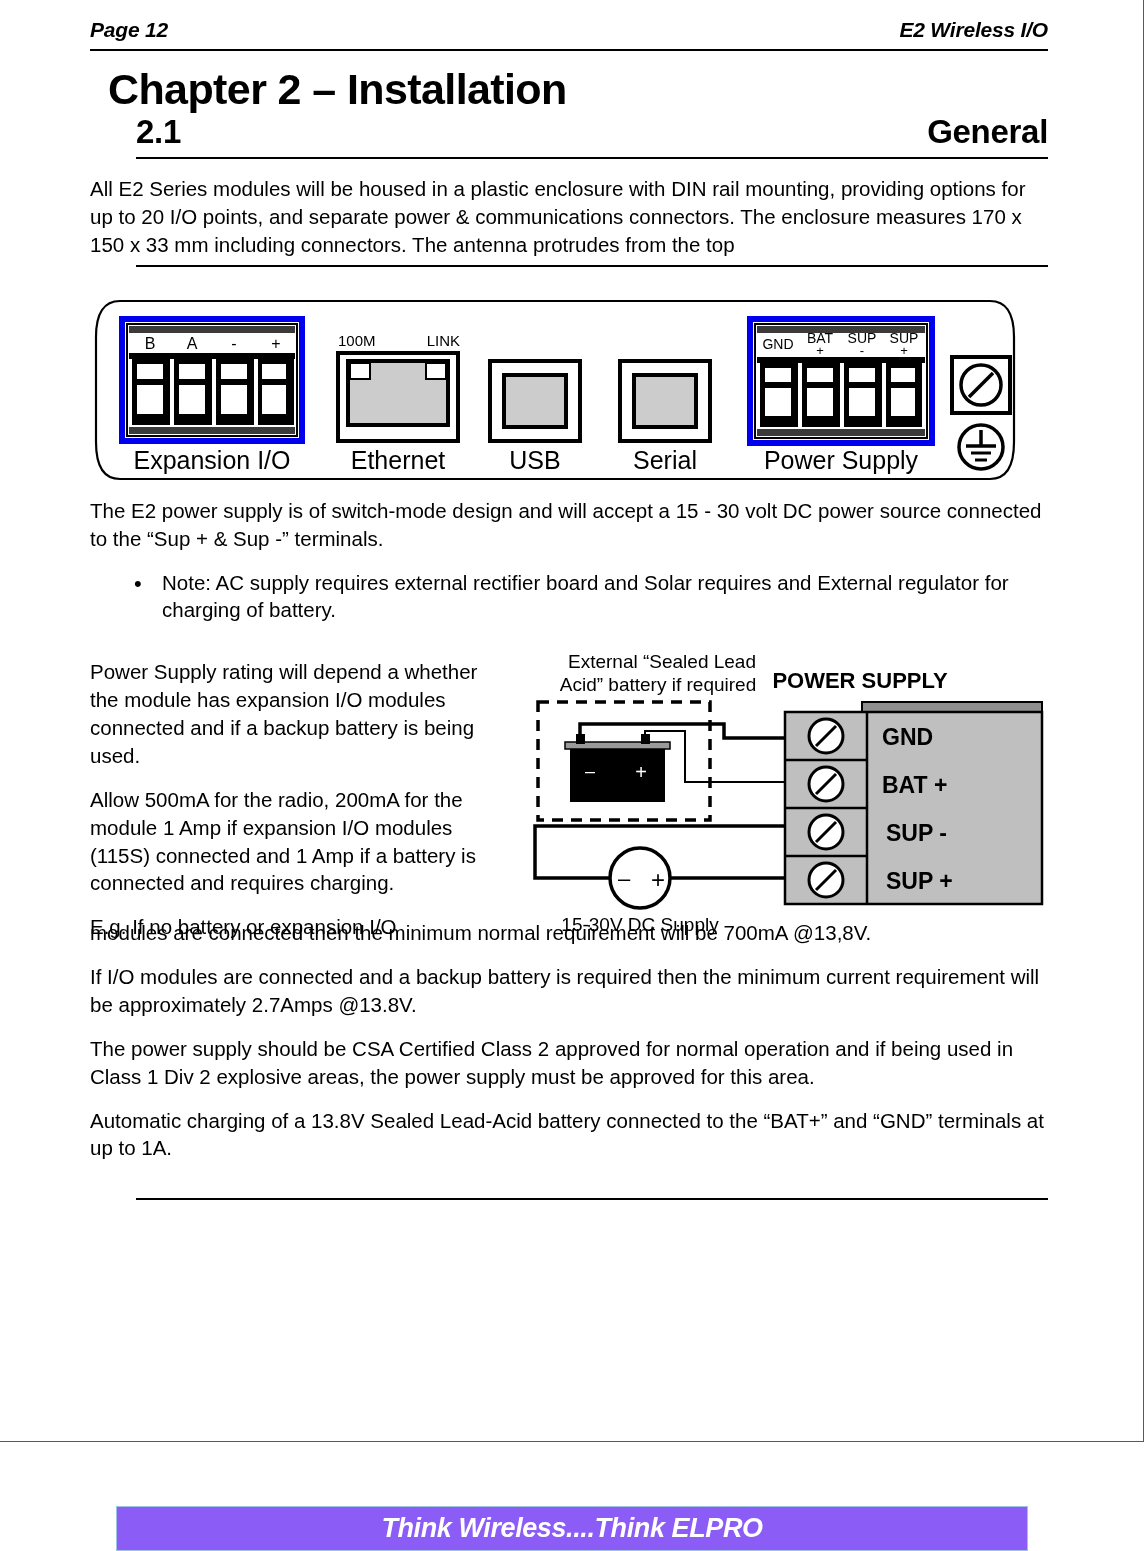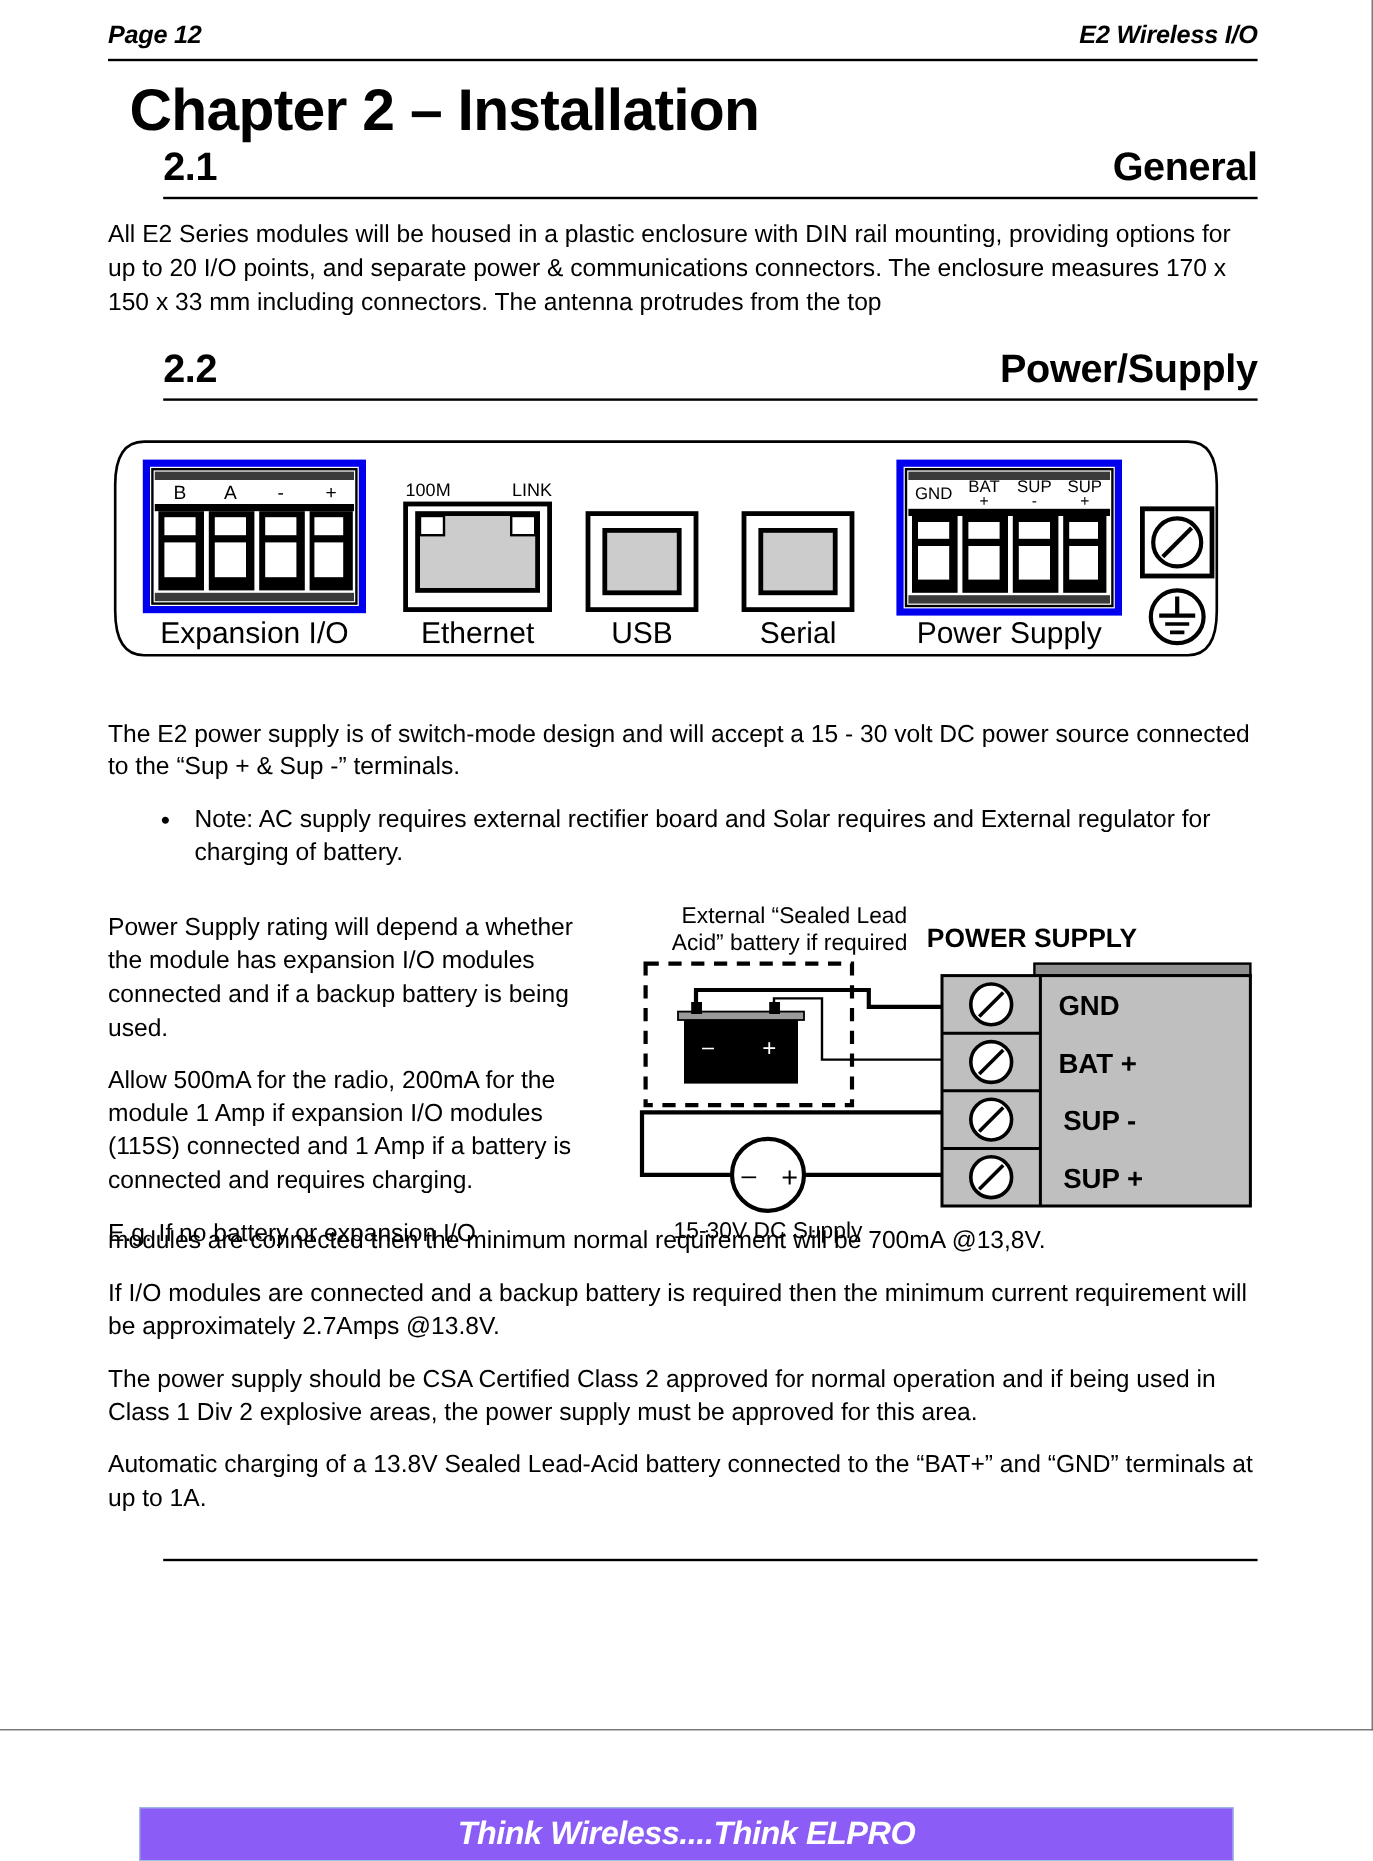--- a/index.html
+++ b/index.html
@@ -40,21 +40,21 @@
     letter-spacing: -0.2px;
     gap: 40px;
   }
   .runhead-rule {
     border-bottom: 2px solid #000;
     margin-top: 7px;
   }
 
   
   .chapter-title {
-    font-size: 49px;
+    font-size: 43px;
     font-weight: bold;
     letter-spacing: -0.6px;
     margin: 14px 0 0 18px;
     line-height: 1.12;
   }
 
   
   .sec-head {
     display: flex;
     justify-content: space-between;
@@ -151,24 +151,20 @@
   <div class="chapter-title">Chapter 2 – Installation</div>
 
   <div class="sec-head">
     <span>2.1</span>
     <span>General</span>
   </div>
   <div class="sec-rule"></div>
 
   <p class="body">All E2 Series modules will be housed in a plastic enclosure with DIN rail mounting, providing options for up to 20 I/O points, and separate power &amp; communications connectors. The enclosure measures 170 x 150 x 33 mm including connectors. The antenna protrudes from the top</p>
 
-  <div class="sec-head" style="margin-top:22px;">
-    <span>2.2</span>
-    <span>Power/Supply</span>
-  </div>
   <div class="sec-rule"></div>
 
   <div class="device-wrap">
     <svg width="958" height="190" viewBox="0 0 958 190">
 
       <path d="M 30 4 Q 6 4 6 40 L 6 145 Q 6 182 30 182 L 900 182 Q 924 182 924 145 L 924 40 Q 924 4 900 4 Z" fill="none" stroke="#000" stroke-width="2.2"></path>
 
       <g>
         <rect x="32" y="22" width="180" height="122" fill="none" stroke="#0000ee" stroke-width="6"></rect>
         <rect x="37" y="27" width="170" height="112" fill="#ffffff" stroke="#000" stroke-width="2"></rect>
@@ -264,21 +260,21 @@
       <g>
         <circle cx="891" cy="150" r="22" fill="#fff" stroke="#000" stroke-width="3.5"></circle>
         <line x1="891" y1="133" x2="891" y2="148" stroke="#000" stroke-width="3.5"></line>
         <line x1="876" y1="149" x2="906" y2="149" stroke="#000" stroke-width="3.5"></line>
         <line x1="881" y1="156" x2="901" y2="156" stroke="#000" stroke-width="3"></line>
         <line x1="885" y1="163" x2="897" y2="163" stroke="#000" stroke-width="3"></line>
       </g>
     </svg>
   </div>
 
-  <p class="body" style="margin-top:44px;">The E2 power supply is of switch-mode design and will accept a 15 - 30 volt DC power source connected to the “Sup + &amp; Sup -” terminals.</p>
+  <p class="body" style="margin-top:10px;">The E2 power supply is of switch-mode design and will accept a 15 - 30 volt DC power source connected to the “Sup + &amp; Sup -” terminals.</p>
 
   <div class="bullet-row">
     <div class="bullet-dot">•</div>
     <div class="bullet-text">Note: AC supply requires external rectifier board and Solar requires and External regulator for charging of battery.</div>
   </div>
 
   <div class="two-col">
     <div class="col-left">
       <p class="body">Power Supply rating will depend a whether the module has expansion I/O modules connected and if a backup battery is being used.</p>
       <p class="body">Allow 500mA for the radio, 200mA for the module 1 Amp if expansion I/O modules (115S) connected and 1 Amp if a battery is connected and requires charging.</p>

